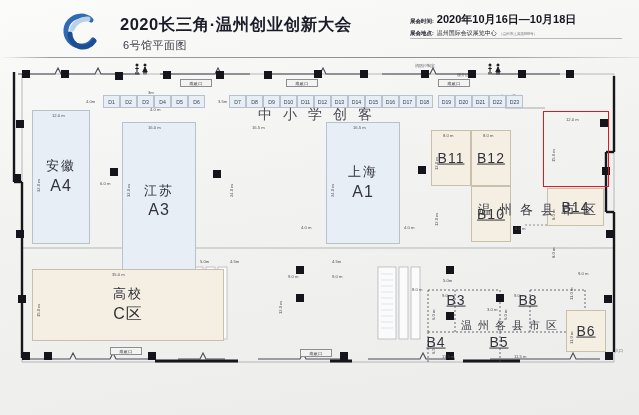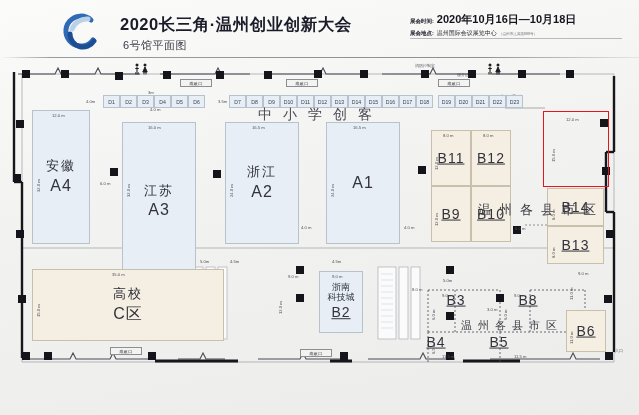--- a/index.html
+++ b/index.html
@@ -306,59 +306,47 @@
       <div class="hall-label">
         <span class="hall-name">江苏</span>
         <span class="hall-code">A3</span>
       </div>
     </div>
     <div class="dim" style="left:148px;top:63px;">16.0 m</div>
     <div class="dim v" style="left:126px;top:135px;">32.0 m</div>
     <div class="dim" style="left:100px;top:119px;">6.0 m</div>
     <div class="dim" style="left:150px;top:45px;">4.0 m</div>
 
-    <div class="hall blue" style="left:225px;top:60px;width:74px;height:122px;">
-      <div class="hall-label">
-        <span class="hall-name">浙江</span>
-        <span class="hall-code">A2</span>
-      </div>
-    </div>
     <div class="dim" style="left:252px;top:63px;">16.5 m</div>
     <div class="dim v" style="left:229px;top:135px;">24.0 m</div>
     <div class="dim" style="left:301px;top:163px;">4.0 m</div>
 
     <div class="hall blue" style="left:326px;top:60px;width:74px;height:122px;">
       <div class="hall-label">
+        <span class="hall-name">上海</span>
         <span class="hall-code">A1</span>
       </div>
     </div>
     <div class="dim" style="left:353px;top:63px;">16.5 m</div>
     <div class="dim v" style="left:330px;top:135px;">24.0 m</div>
     <div class="dim" style="left:404px;top:163px;">4.0 m</div>
 
     <div class="hall cream" style="left:32px;top:207px;width:192px;height:72px;">
       <div class="hall-label">
         <span class="hall-name">高校</span>
         <span class="hall-code">C区</span>
       </div>
     </div>
     <div class="dim" style="left:112px;top:210px;">35.0 m</div>
     <div class="dim v" style="left:36px;top:255px;">15.0 m</div>
     <div class="dim" style="left:200px;top:197px;">5.0m</div>
 
     <div class="dim" style="left:288px;top:212px;">9.0 m</div>
     <div class="dim v" style="left:278px;top:252px;">12.0 m</div>
 
-    <div class="hall blue" style="left:319px;top:209px;width:44px;height:62px;">
-      <div class="hall-label">
-        <span class="hall-name sm" style="white-space:pre-line;">浙南
-科技城</span>
-        <span class="hall-code mid">B2</span>
-      </div>
-    </div>
     <div class="dim" style="left:332px;top:212px;">9.0 m</div>
     <div class="dim" style="left:230px;top:197px;">4.5m</div>
     <div class="dim" style="left:332px;top:197px;">4.5m</div>
 
     <div class="dim" style="left:566px;top:55px;">12.0 m</div>
     <div class="dim v" style="left:551px;top:100px;">15.0 m</div>
     <div class="hl-red" style="left:543px;top:49px;width:66px;height:76px;"></div>
 
     <div class="hall cream" style="left:431px;top:68px;width:40px;height:56px;">
       <div class="hall-label">
@@ -368,46 +356,36 @@
     <div class="dim" style="left:443px;top:71px;">8.0 m</div>
     <div class="dim v" style="left:434px;top:108px;">12.0 m</div>
 
     <div class="hall cream" style="left:471px;top:68px;width:40px;height:56px;">
       <div class="hall-label">
         <span class="hall-code mid">B12</span>
       </div>
     </div>
     <div class="dim" style="left:483px;top:71px;">8.0 m</div>
 
-    <div class="hall cream" style="left:431px;top:124px;width:40px;height:56px;">
-      <div class="hall-label">
-        <span class="hall-code mid">B9</span>
-      </div>
-    </div>
     <div class="dim v" style="left:434px;top:164px;">12.0 m</div>
 
     <div class="hall cream" style="left:471px;top:124px;width:40px;height:56px;">
       <div class="hall-label">
         <span class="hall-code mid">B10</span>
       </div>
     </div>
     <div class="dim" style="left:515px;top:164px;">6.0 m</div>
 
     <div class="hall cream" style="left:547px;top:126px;width:57px;height:38px;">
       <div class="hall-label">
         <span class="hall-code mid">B14</span>
       </div>
     </div>
     <div class="dim v" style="left:551px;top:158px;">8.0 m</div>
 
-    <div class="hall cream" style="left:547px;top:164px;width:57px;height:38px;">
-      <div class="hall-label">
-        <span class="hall-code mid">B13</span>
-      </div>
-    </div>
     <div class="dim v" style="left:551px;top:196px;">8.0 m</div>
 
     <div class="dim" style="left:578px;top:209px;">9.0 m</div>
     <div class="dim v" style="left:569px;top:238px;">11.0 m</div>
 
     <div class="hall cream" style="left:566px;top:248px;width:40px;height:42px;">
       <div class="hall-label">
         <span class="hall-code mid">B6</span>
       </div>
     </div>

